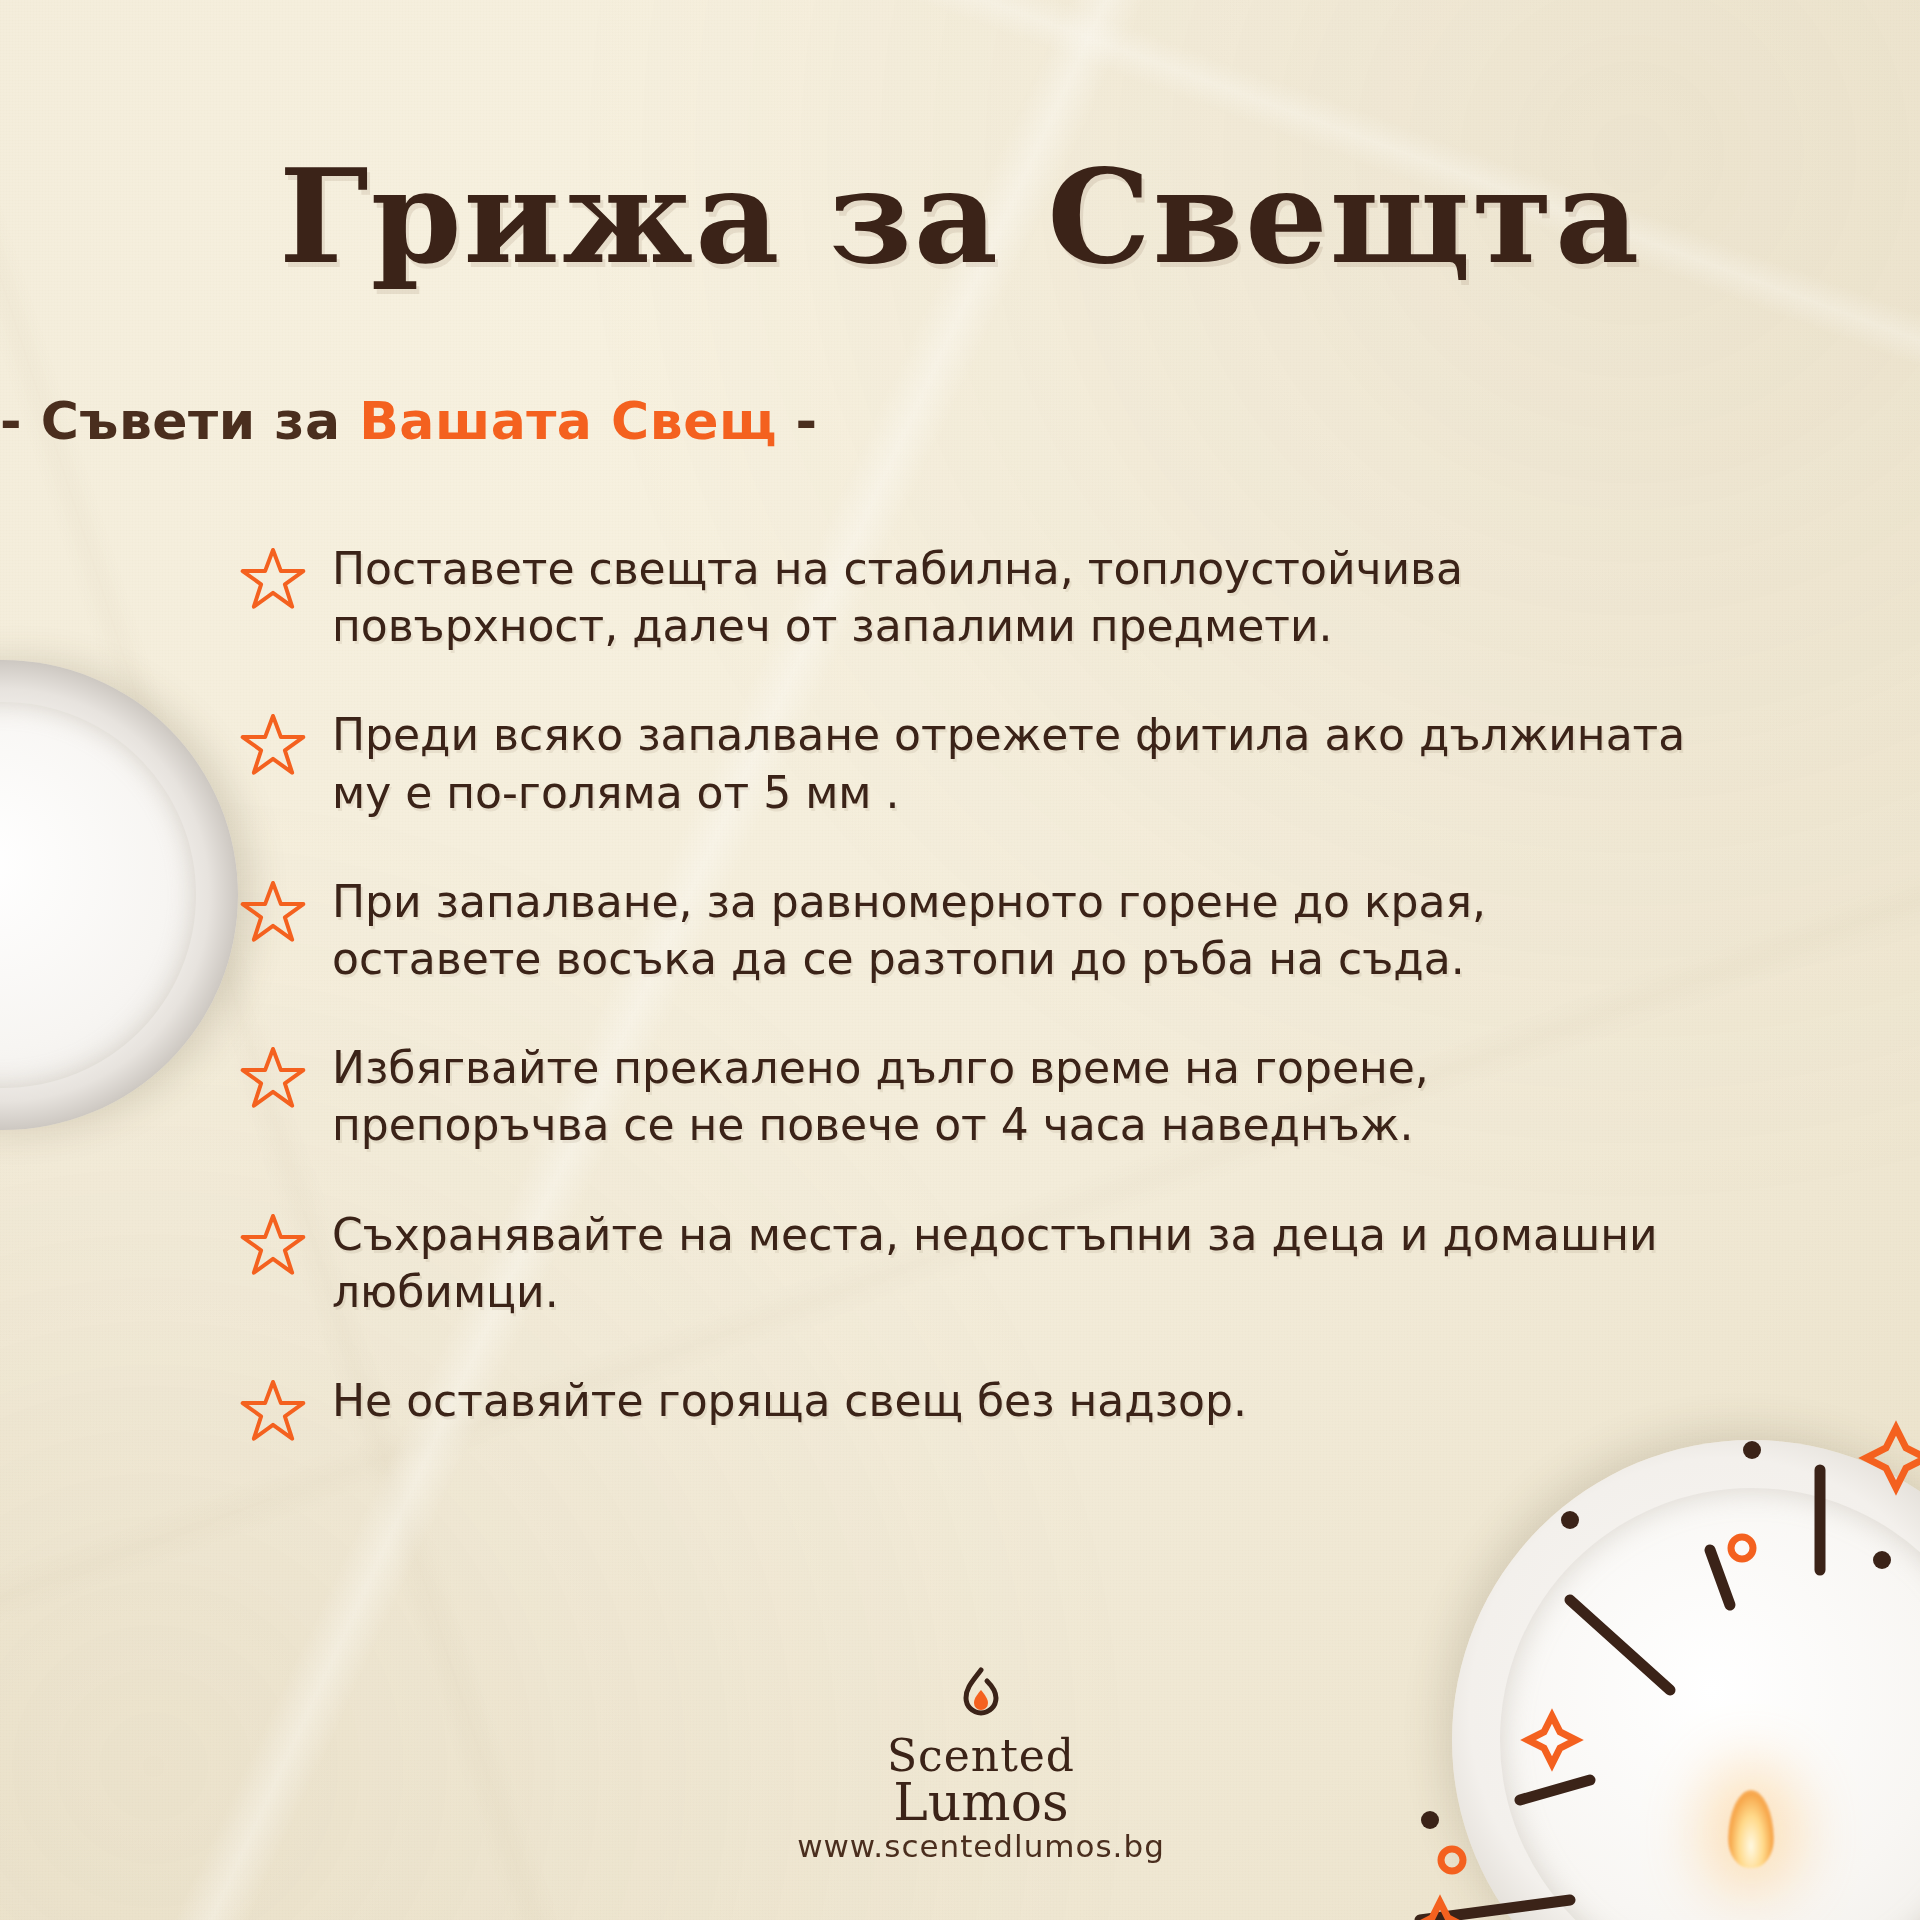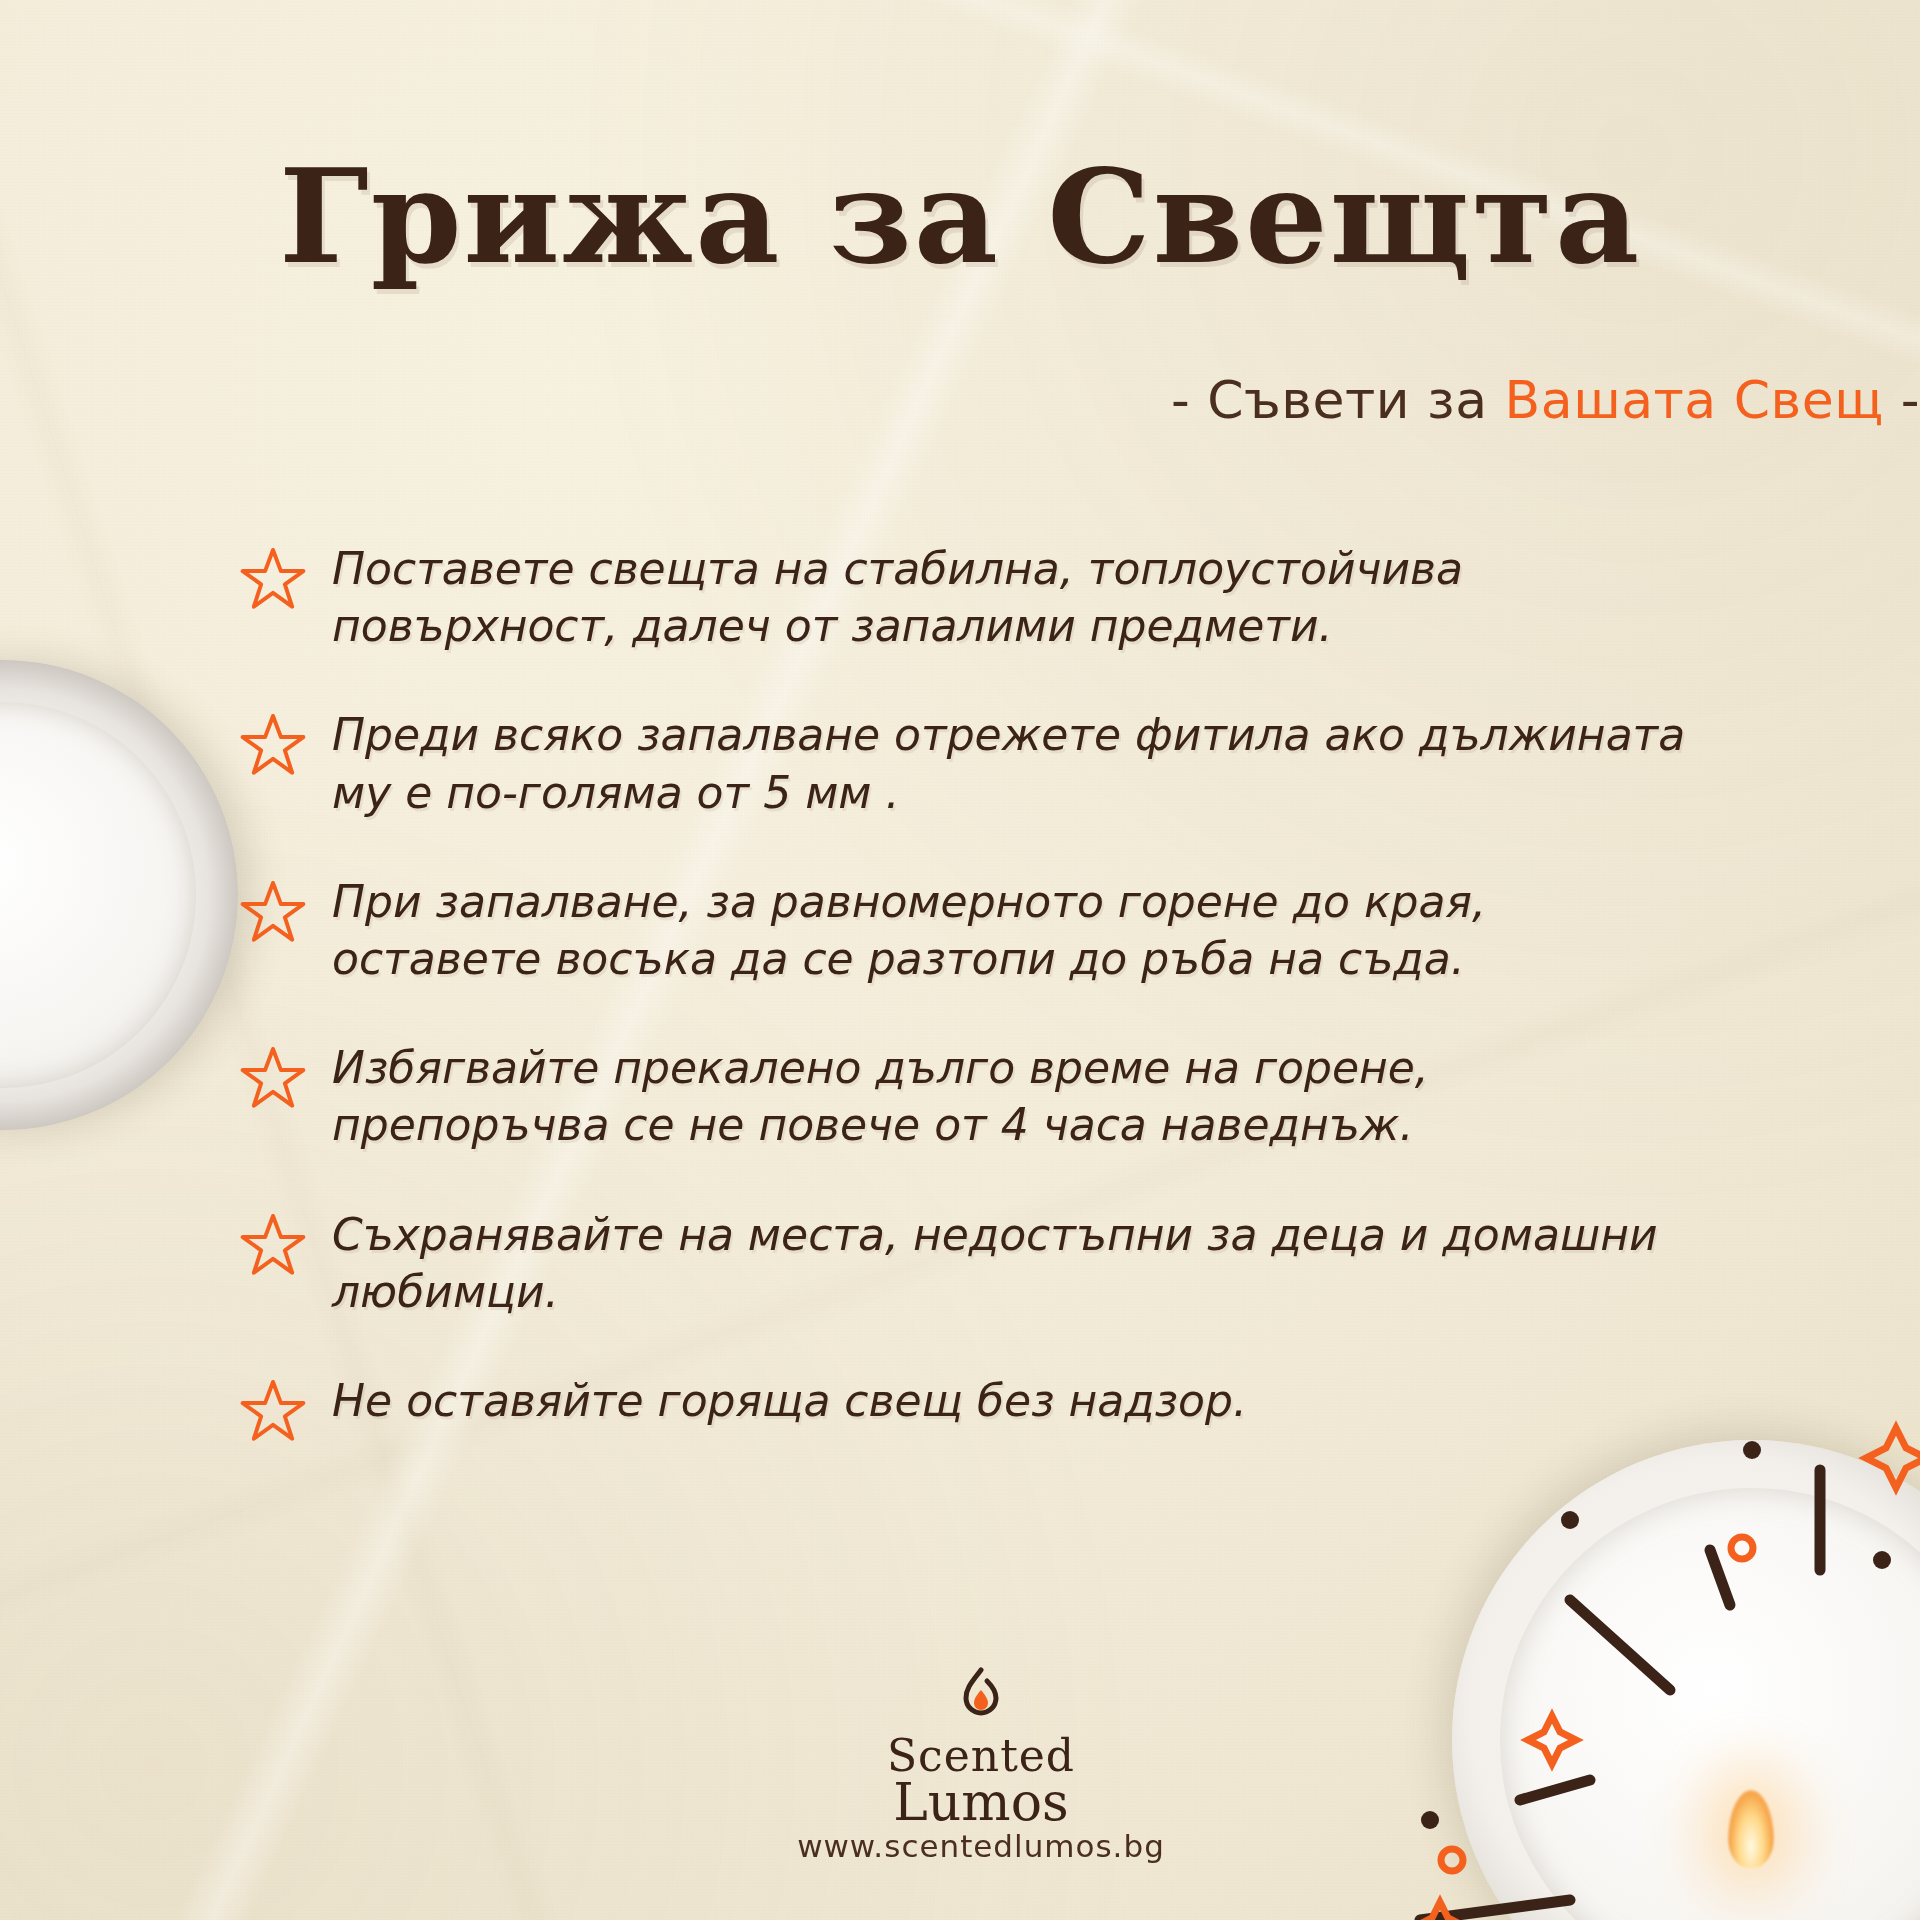--- a/index.html
+++ b/index.html
@@ -115,42 +115,42 @@
     font-weight: bold;
     font-size: 130px;
     letter-spacing: 2px;
     color: #3b2318;
     text-shadow: 3px 5px 0 rgba(120,95,70,0.13);
     margin-top: 32px;
   }
 
   .subtitle {
     position: absolute;
-    top: 370px;
+    top: 391px;
     left: 0;
     width: 100%;
-    text-align: right;
+    text-align: left;
     font-size: 52px;
     color: #4a2e1e;
     letter-spacing: 0.5px;
+    font-weight: bold;
   }
   .subtitle .accent { color: #f4611f; }
 
   
   .tips {
     position: absolute;
     top: 540px;
     left: 240px;
     width: 1480px;
   }
   .tip {
     display: flex;
     align-items: flex-start;
     margin-bottom: 52px;
-    font-style: italic;
   }
   .tip .star {
     flex: 0 0 auto;
     width: 66px;
     height: 66px;
     margin-right: 26px;
     margin-top: 6px;
   }
   .tip .text {
     font-size: 44px;

